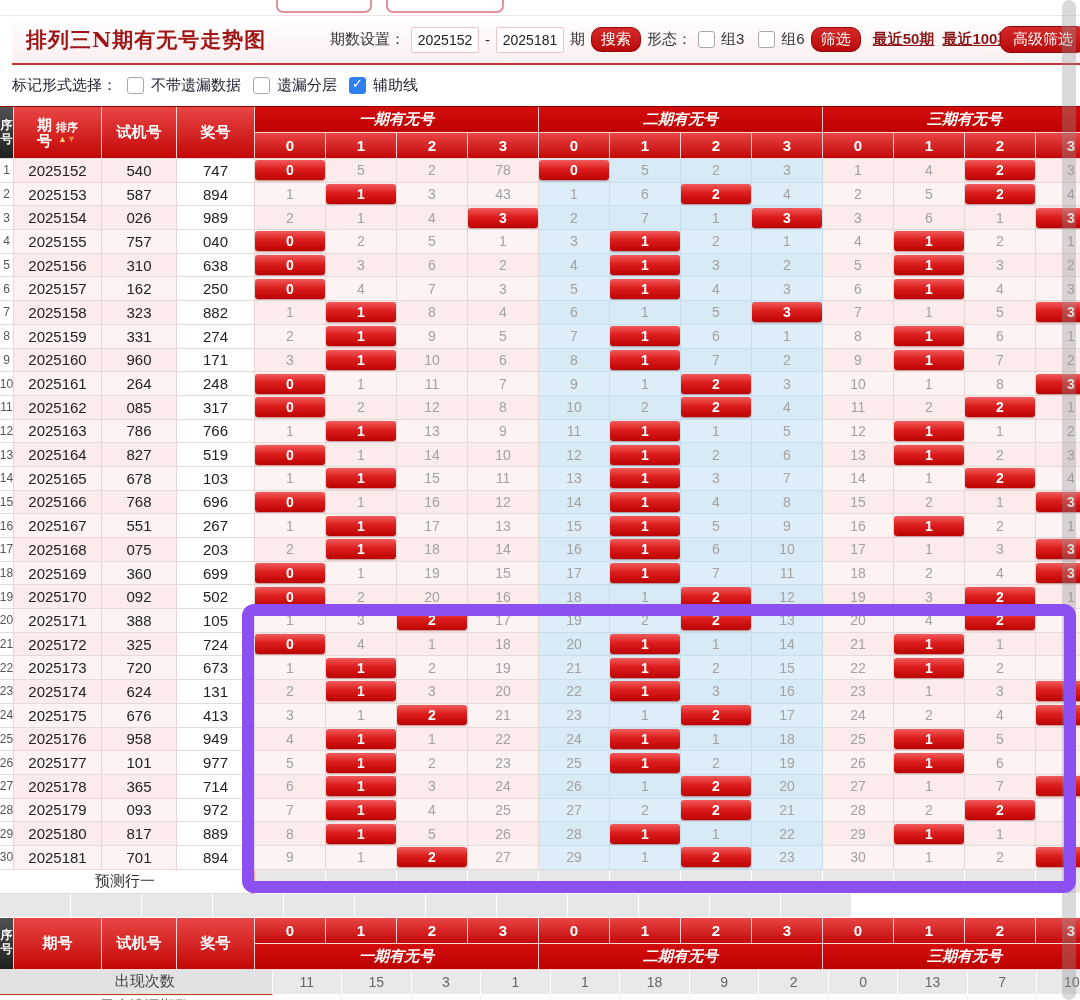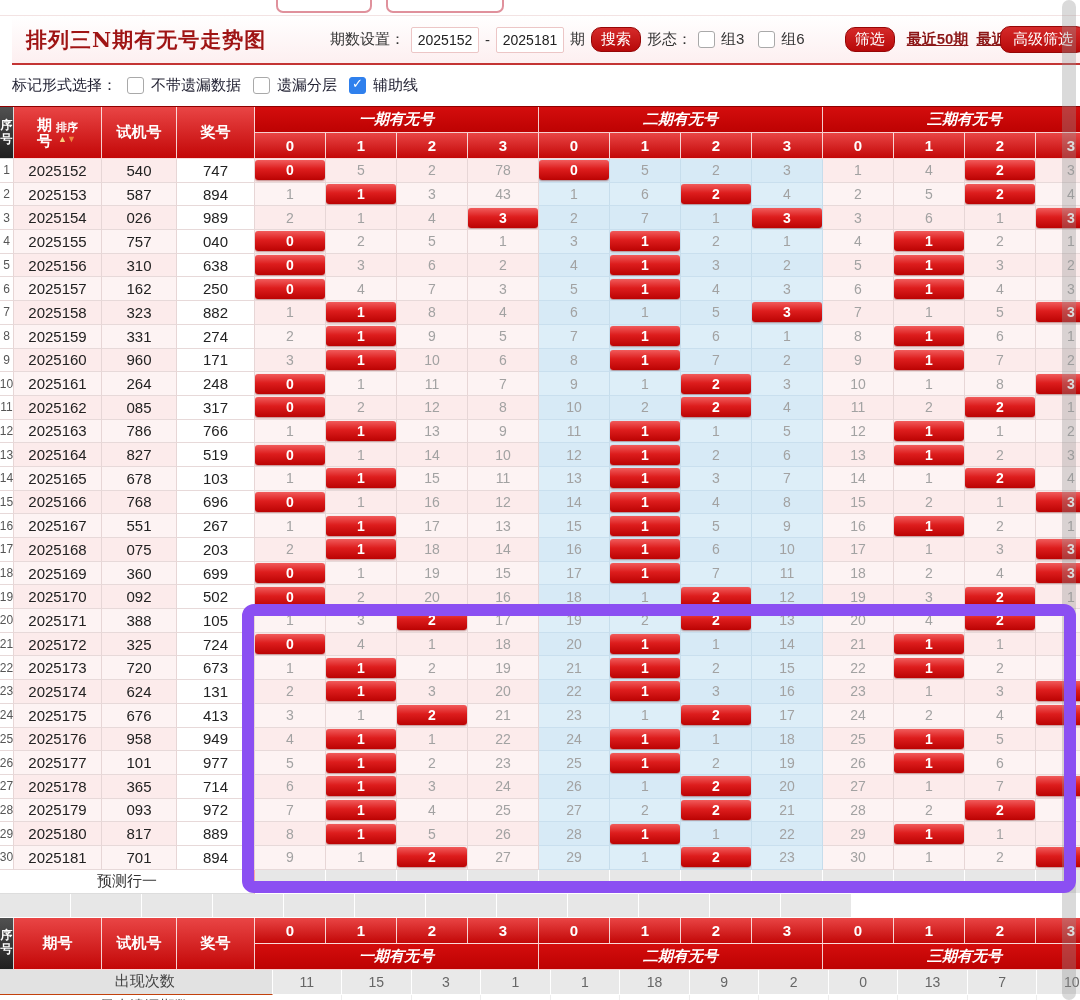--- a/index.html
+++ b/index.html
@@ -43,21 +43,21 @@
   .blA{background:#d7eaf6;border-right-color:#c6ddec;border-bottom-color:#c9dfee;}
   .blB{background:#ddeef8;border-right-color:#c6ddec;border-bottom-color:#c9dfee;}
   .mk{width:100%;height:20px;margin:1px 0;border-radius:3px;background:linear-gradient(180deg,#f15b5b,#dd1d1d 45%,#bb0303);
       color:#fff;font-weight:bold;display:flex;align-items:center;justify-content:center;box-shadow:0 1px 2px rgba(110,0,0,.45);}
   .sorthdr{display:flex;align-items:center;justify-content:center;gap:4px;cursor:pointer;}
   .sorthdr .two{line-height:1.05;font-size:15px;}
   .sortbox{font-size:11px;line-height:1;text-align:center;}
   .arrows .up{color:#f8cf7d;font-size:9px;} .arrows .dn{color:#f0873f;font-size:9px;}
   
   .p-label{width:255px;box-sizing:border-box;background:#fff;color:#333;font-size:15px;display:flex;align-items:center;justify-content:center;
-           border-right:1px solid #fca5a5;border-bottom:1px solid #ddd;position:relative;}
+           border-right:5px solid #fca5a5;border-bottom:1px solid #ddd;position:relative;}
   .p-cell{width:71px;box-sizing:border-box;background:#e7e7e7;border-right:1px solid #fff;border-bottom:1px solid #fff;}
   .p-arrow{position:absolute;right:12px;color:#d63a10;font-size:11px;}
   
   .s-label{width:278px;box-sizing:border-box;background:#e2e2e2;color:#444;font-size:15px;display:flex;align-items:center;justify-content:center;
            border-right:1px solid #fff;border-bottom:1px solid #c2410c;padding-left:18px;}
   .s-cell{width:71px;box-sizing:border-box;background:#e9e9e9;color:#666;font-size:14px;display:flex;align-items:center;justify-content:center;
           border-right:1px solid #fff;border-bottom:1px solid #fff;}
   .s-white .s-label{background:#fff;} .s-white .s-cell{background:#fff;border-right:1px solid #eee;}
   
   .purple-box{position:absolute;left:242px;top:604px;width:834px;height:289px;box-sizing:border-box;
@@ -79,21 +79,21 @@
     <input class="inp" value="2025152" style="">
     <span>-</span>
     <input class="inp" value="2025181" style="">
     <span>期</span>
     <button class="btn-red">搜索</button>
     <span style="">形态：</span>
     <span class="cbox"></span>
     <span>组3</span>
     <span class="cbox" style="margin-left:8px;"></span>
     <span>组6</span>
-    <button class="btn-red" style="margin-left:34px;font-family:Liberation Sans, sans-serif;">筛选</button>
+    <button class="btn-red" style="margin-left:0;font-family:Liberation Sans, sans-serif;">筛选</button>
     <span class="lnk">最近50期</span>
     <span class="lnk" style="margin-left:2px;">最近100期</span>
   </div>
   <button class="btn-red btn-adv">高级筛选</button>
 </div>
 
 <div class="optionsbar">
   <span class="lbl">标记形式选择：</span>
   <span id="options-checks" style="display:flex;align-items:center;">
       <span class="opt-item">

